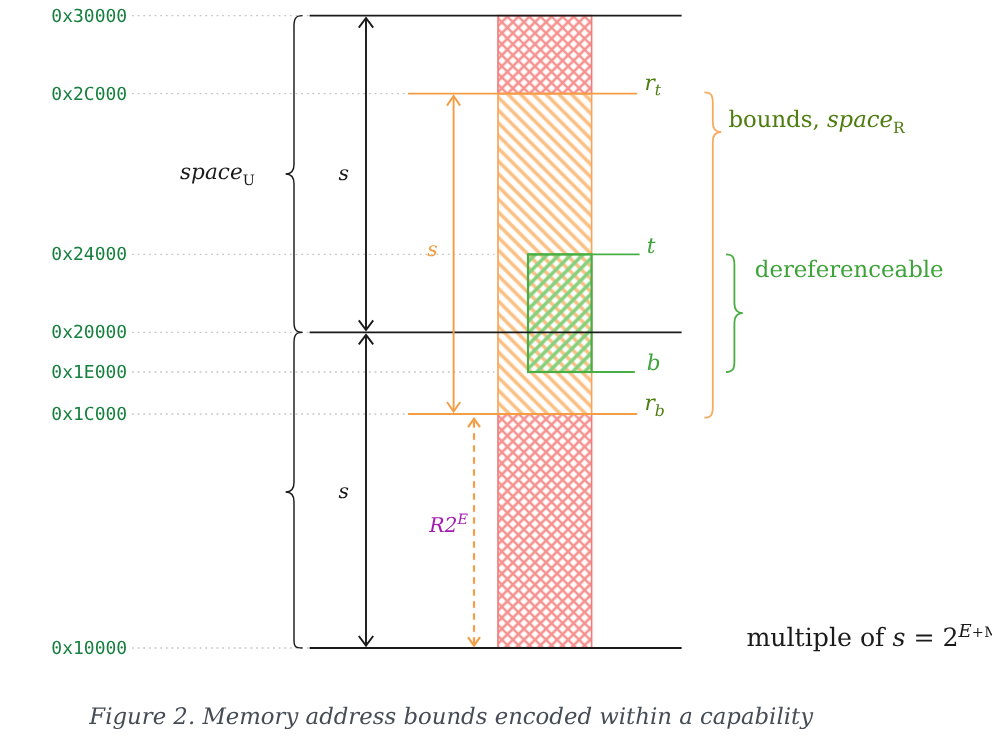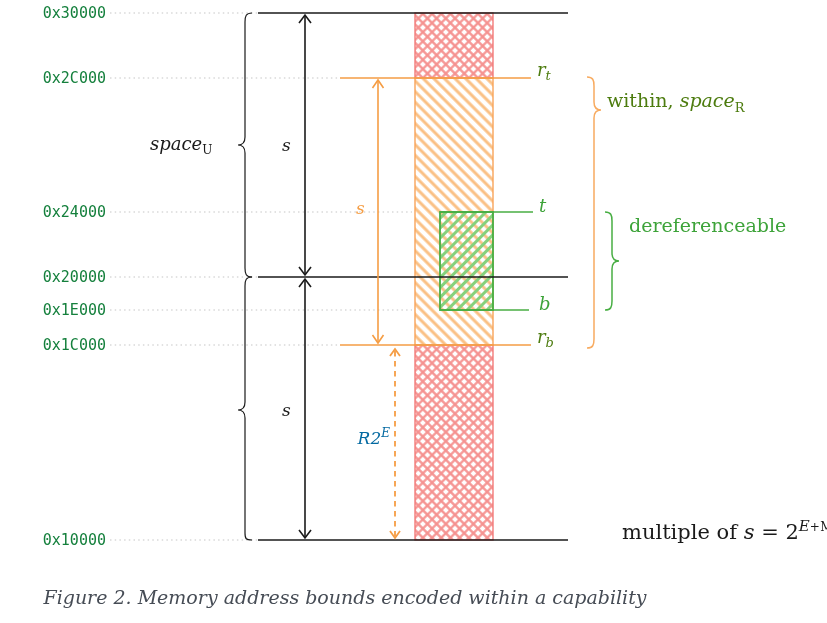--- a/index.html
+++ b/index.html
@@ -13,40 +13,40 @@
           left:32px; width:74px; text-align:right; }
 
   .ser-it { font-family:"DejaVu Serif", serif; font-style:italic; }
 
   .space-lbl { font-size:18px; color:#1a1a1a; font-style:italic; left:150px; width:86px; }
   .space-lbl sub { font-style:normal; font-size:12px; }
 
   .s-black { font-size:17px; font-style:italic; color:#1a1a1a; }
   .s-orange { font-size:17px; font-style:italic; color:#f59d44; }
 
-  .r2e { font-size:17px; font-style:italic; color:#0369a1; left:322px; width:68px; text-align:right; }
+  .r2e { font-size:17px; font-style:italic; color:#a21caf; left:322px; width:68px; text-align:right; }
   .r2e sup { font-size:12px; }
 
   .bound { font-size:18px; font-style:italic; }
   .bound sub { font-size:13px; }
   .orange-t { color:#4d7c0f; }
   .green-t { color:#3da339; }
 
   .legend { position:absolute; font-size:19px; line-height:26px; white-space:nowrap;
             font-family:"DejaVu Serif", serif; }
   .legend .sub { font-size:13px; vertical-align:sub; font-style:normal; }
 
   .multiple { font-size:21px; color:#1a1a1a; left:586px;margin-left:36px; }
   .multiple .var { font-style:italic; }
   .multiple sup { font-size:15px; }
   .multiple sup .sup-roman { font-size:12px; font-style:normal; letter-spacing:0.5px; }
   .multiple sup .sup-italic { font-style:italic; }
 
   .caption { position:absolute; top:586px; left:0; width:690px; text-align:center;
-             font-size:19px; font-style:italic; color:#464c55; }
+             font-size:19px; font-style:italic; color:#464c55;padding-left:31px; }
 </style>
 </head>
 <body>
 
 <div id="page">
 
   <svg width="827" height="560" viewBox="0 0 827 560">
     <defs>
       <pattern id="hatchRed" patternUnits="userSpaceOnUse" width="6.5" height="6.5" patternTransform="rotate(45)">
         <path d="M0,3.25 H6.5 M3.25,0 V6.5" stroke="#f5918f" stroke-width="2.2" fill="none"></path>
@@ -146,21 +146,21 @@
     <span>r</span><sub>t</sub>
   </div>
   <div class="lbl bound green-t" style="top:205px; left:539px">t</div>
   <div class="lbl bound green-t" style="top:303px; left:539px">b</div>
   <div class="lbl bound orange-t" style="top:338px; left:537px">
     <span>r</span><sub>b</sub>
   </div>
 
   <div class="legend orange-t" style="left:607px; top:87px">
     <div>
-      <span>within,</span>
+      <span>bounds,</span>
       <span class="ser-it">space</span><span class="sub">R</span>
     </div>
   </div>
 
   <div class="legend green-t" style="left:629px; top:212px">
     <div>dereferenceable</div>
   </div>
 
   <div class="lbl multiple" style="top:530px">
     <span>multiple of</span>

